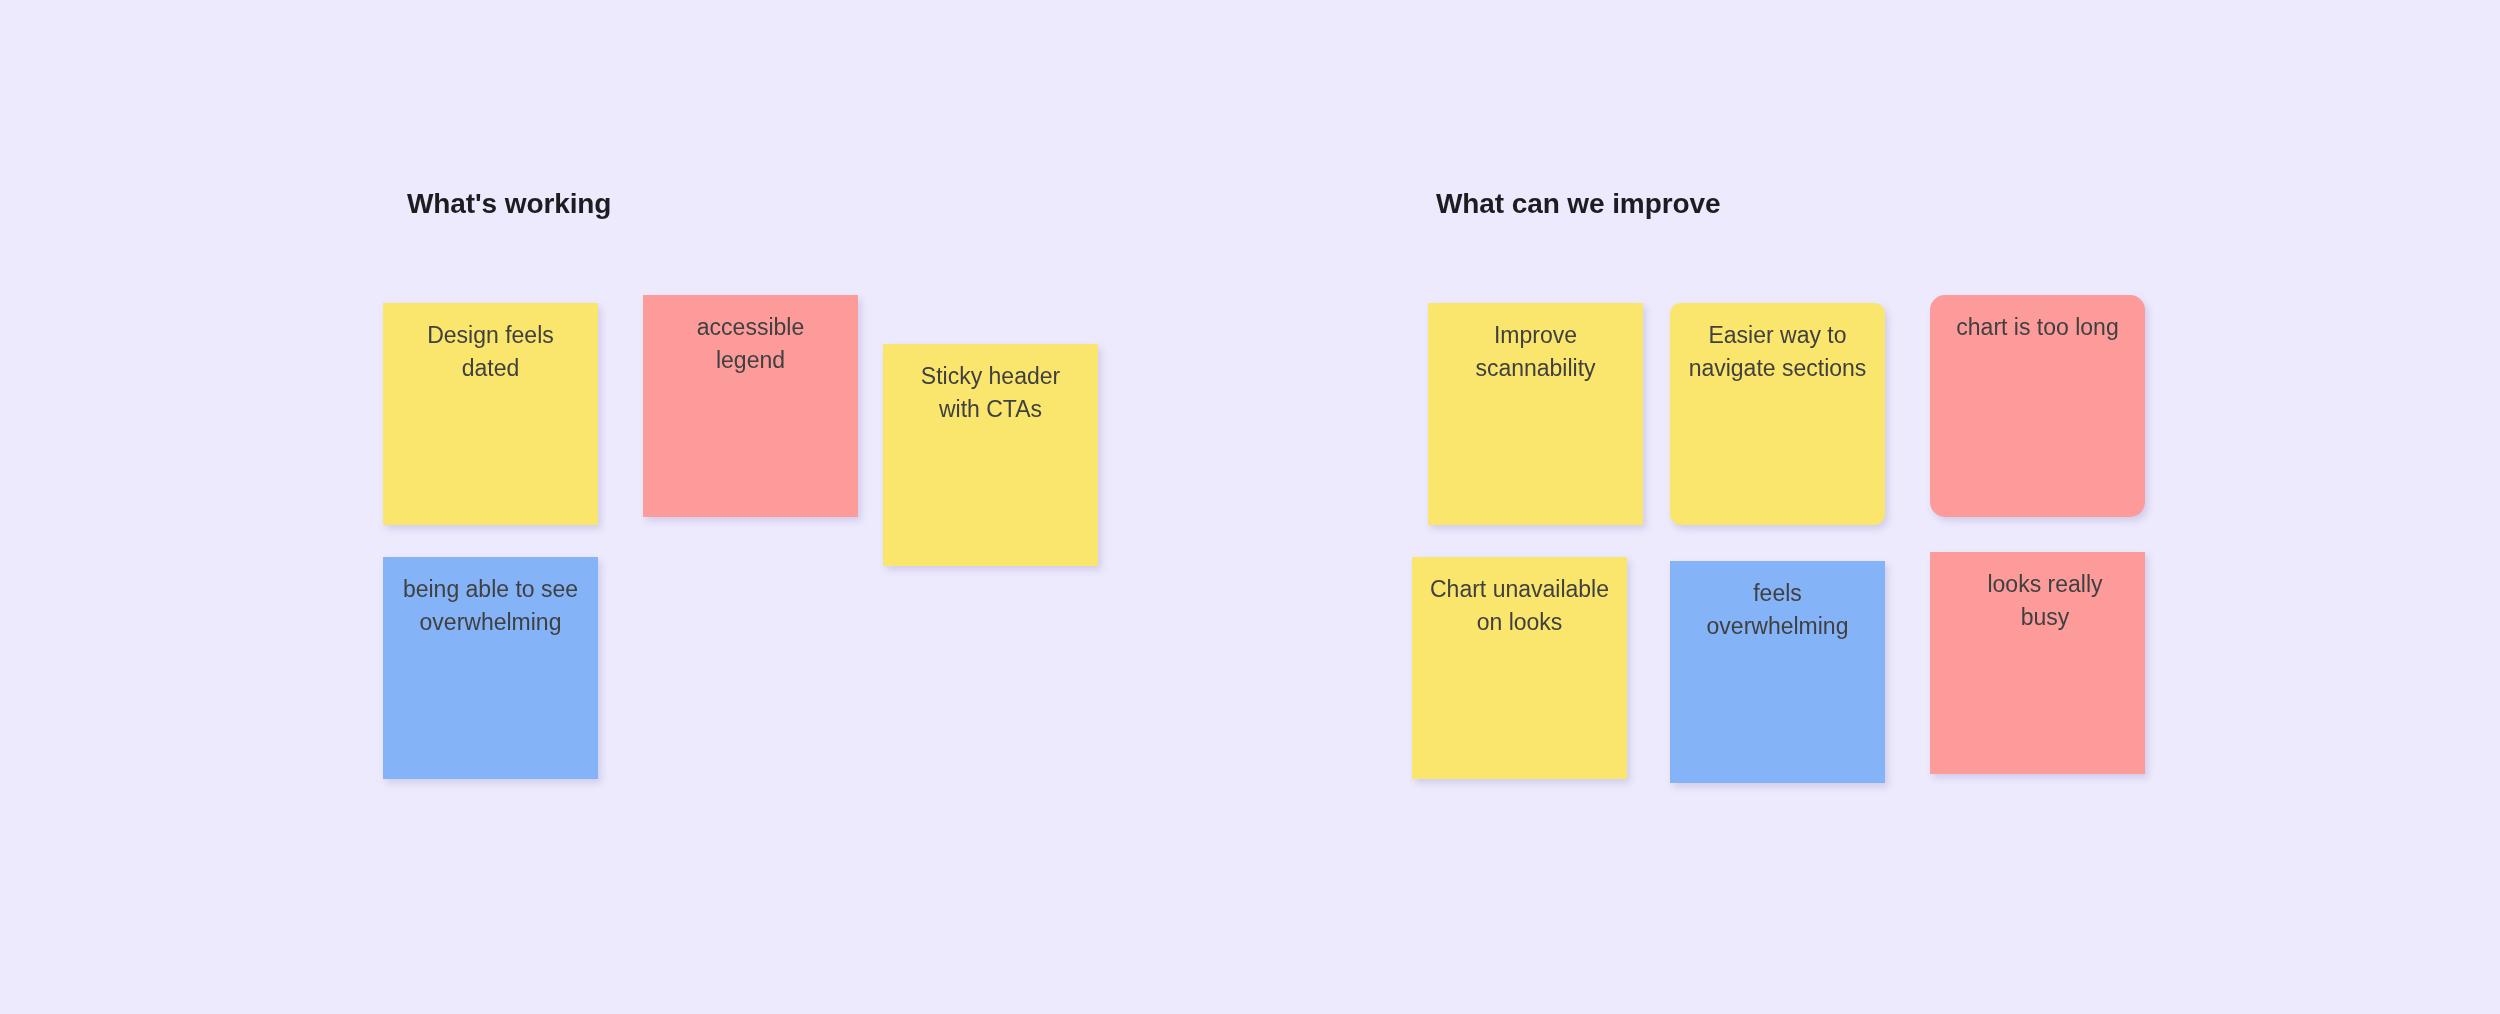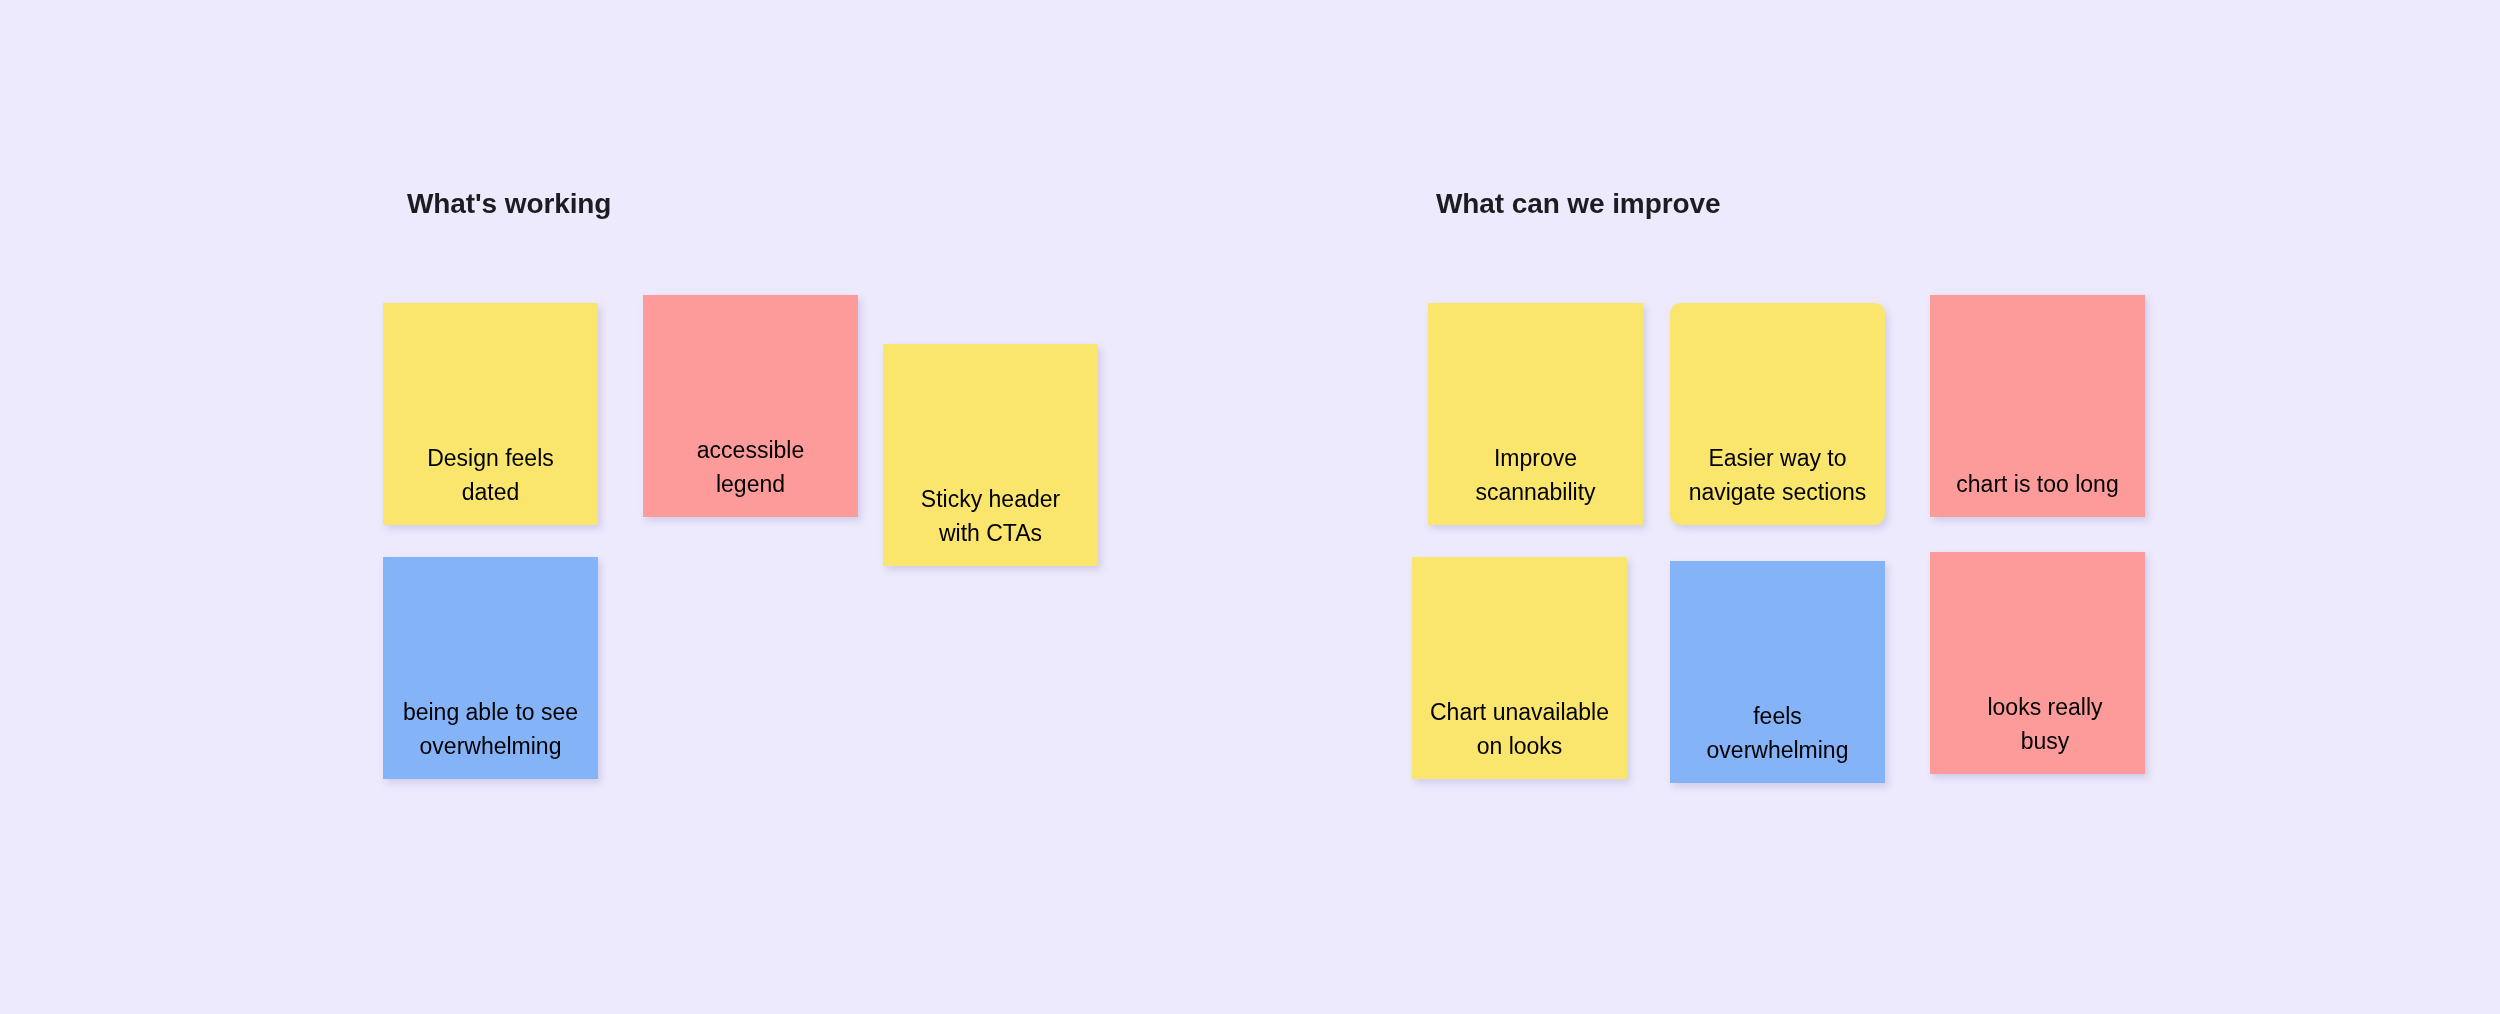--- a/index.html
+++ b/index.html
@@ -48,26 +48,26 @@
     width: 900px;
   }
 
   .note {
     position: absolute;
     width: 215px;
     height: 222px;
     box-sizing: border-box;
     padding: 16px 18px;
     display: flex;
-    align-items: flex-end;
+    align-items: flex-start;
     justify-content: center;
     text-align: center;
     font-size: 23px;
     line-height: 1.45;
-    color: #000000;
+    color: #404040;
     box-shadow: 3px 4px 7px rgba(110, 100, 170, 0.22);
     user-select: none;
   }
 
   .note-text {
     display: block;
     width: 100%;
   }
 
   .note.color-yellow { background: #fae66c; }
@@ -107,21 +107,21 @@
     <div class="notes-area">
 
       <div class="note color-yellow" style="left:16px; top:0px;">
         <span class="note-text">Improve scannability</span>
       </div>
 
       <div class="note color-yellow" style="left:258px; top:0px;border-radius:11px;">
         <span class="note-text">Easier way to navigate sections</span>
       </div>
 
-      <div class="note color-pink" style="left:518px; top:-8px;">
+      <div class="note color-pink" style="left:518px; top:-8px;border-radius:15px;">
         <span class="note-text">chart is too long</span>
       </div>
 
       <div class="note color-yellow" style="left:0px; top:254px;">
         <span class="note-text">Chart unavailable on looks</span>
       </div>
 
       <div class="note color-blue" style="left:258px; top:258px;">
         <span class="note-text">feels overwhelming</span>
       </div>

